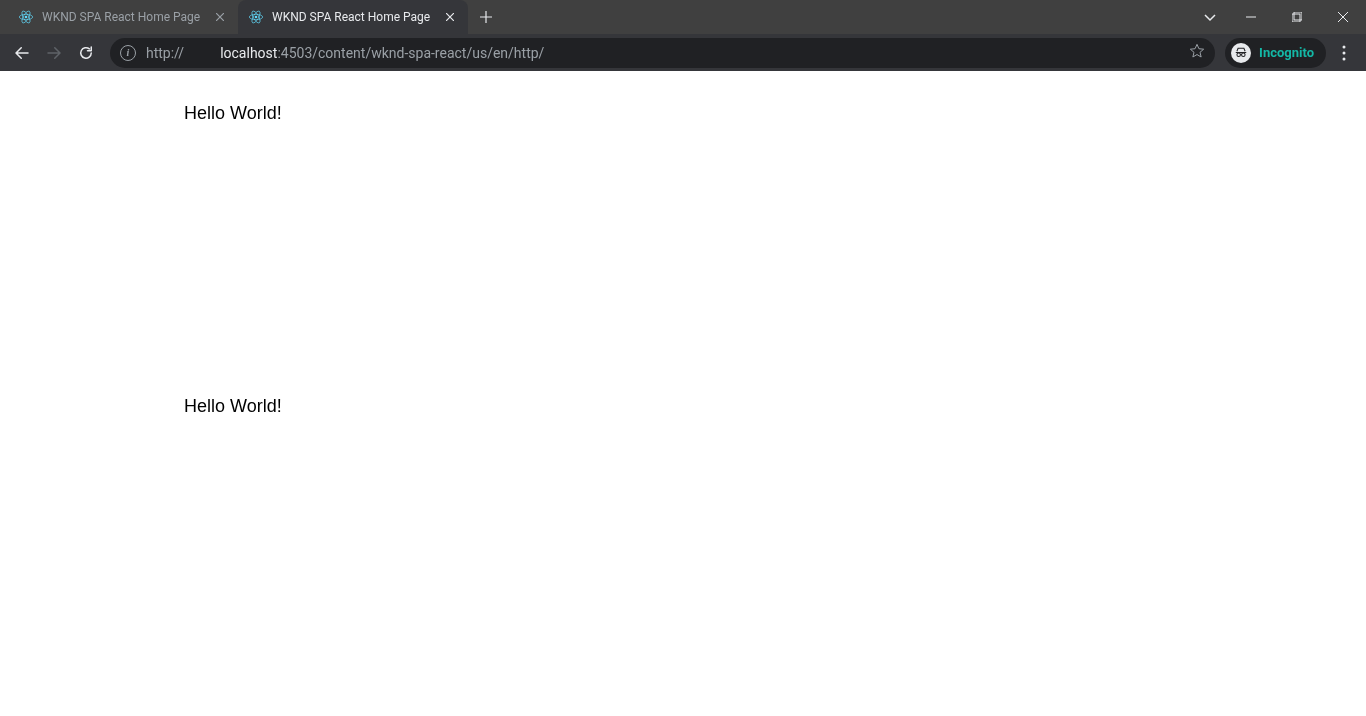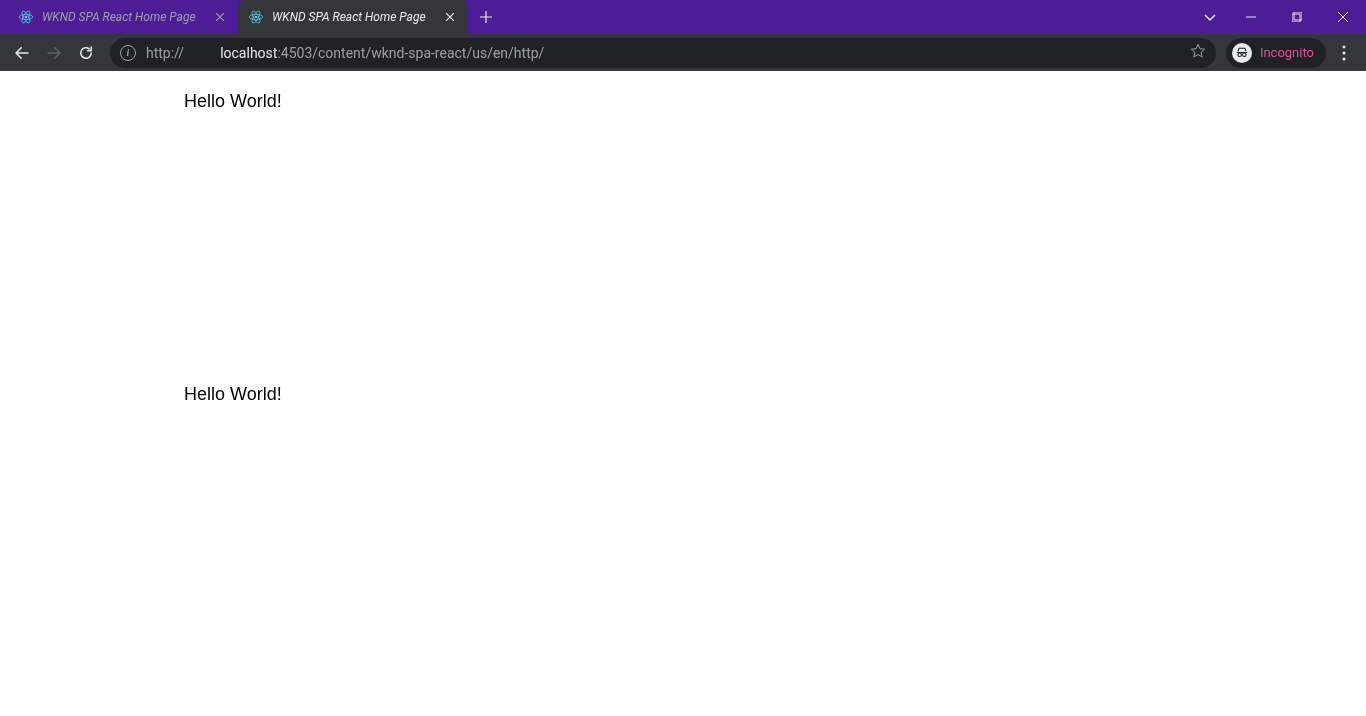--- a/index.html
+++ b/index.html
@@ -9,24 +9,23 @@
     }
     body {
       font-family: -apple-system, BlinkMacSystemFont, "Segoe UI", Roboto, Arial, sans-serif;
       width: 1366px;
       height: 716px;
       overflow: hidden;
       background: #ffffff;
     }
     .titlebar {
       height: 34px;
-      background: #4c1d95;
+      background: #404040;
       display: flex;
       align-items: stretch;
-      font-style: italic;
     }
     .tabs-area {
       display: flex;
       align-items: stretch;
       flex: 1;
       padding-left: 8px;
     }
     .tab {
       display: flex;
       align-items: center;
@@ -174,23 +173,24 @@
       font-size: 16px;
     }
     .incognito-badge {
       display: flex;
       align-items: center;
       gap: 8px;
       background: #202124;
       border-radius: 15px;
       height: 30px;
       padding: 0 12px 0 6px;
-      color: #ec4899;
+      color: #14b8a6;
       font-size: 13px;
       cursor: pointer;
+      font-weight: bold;
     }
     .incognito-icon {
       width: 20px;
       height: 20px;
       background: #e8eaed;
       border-radius: 50%;
       display: flex;
       align-items: center;
       justify-content: center;
     }
@@ -200,21 +200,21 @@
       display: flex;
       align-items: center;
       justify-content: center;
       color: #e8eaed;
       cursor: pointer;
     }
     .content-area {
       background: #ffffff;
       height: calc(716px - 71px);
       overflow: auto;
-      padding-top: 20px;
+      padding-top: 32px;
       padding-left: 184px;
     }
     .hello-text {
       font-size: 18px;
       color: #000;
       margin-bottom: 272px;
       font-family: Arial, sans-serif;
     }
   </style>
 </head>

